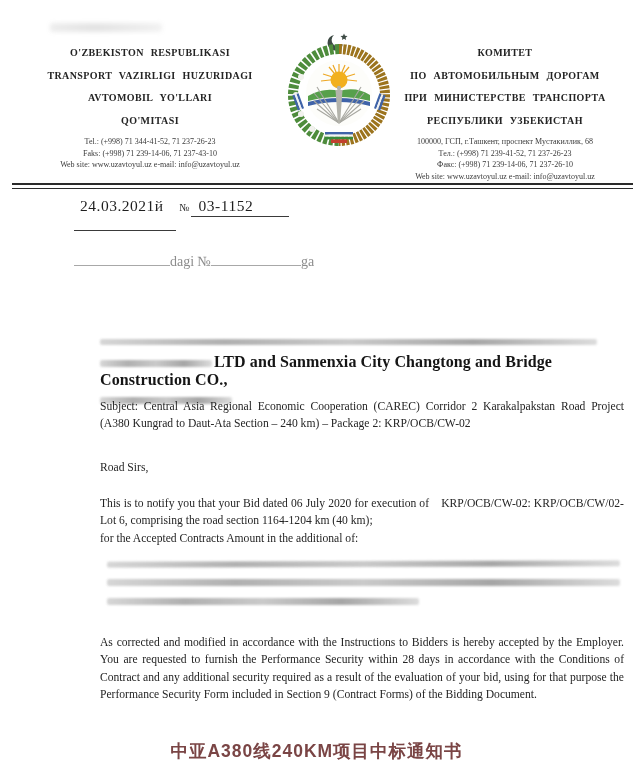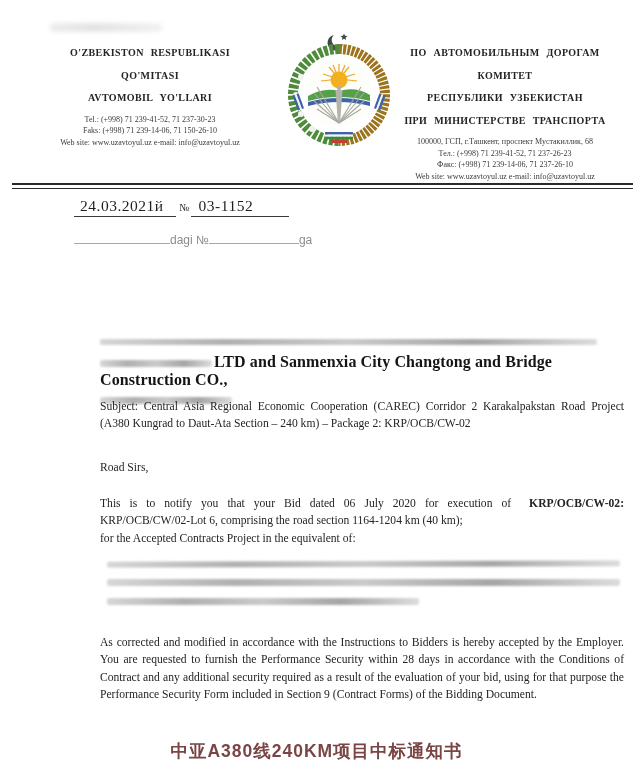--- a/index.html
+++ b/index.html
@@ -18,26 +18,26 @@
 
   .rule{position:absolute;left:0;top:183px;width:633px;height:3px;
         border-top:2.5px solid #2a2a2a;border-bottom:1.5px solid #2a2a2a;}
 
   .smudge{position:absolute;left:38px;top:23px;width:112px;height:9px;
           background:linear-gradient(90deg,#d8d8d8,#c2c2c2 40%,#e2e2e2);
           filter:blur(2px);opacity:.45;border-radius:3px;}
 
   
   .ref{position:absolute;left:62px;top:197px;font-size:15.5px;color:#1f1f1f;}
-  .ref-date{border-bottom:1.5px solid #3a3a3a;padding:0 12px 2px 6px;letter-spacing:.5px;}
+  .ref-date{border-bottom:1.5px solid #3a3a3a;padding:0 12px 16px 6px;letter-spacing:.5px;}
   .ref-sign{font-size:10.5px;margin:0 1px 0 4px;color:#2f2f2f;}
   .ref-num{border-bottom:1.5px solid #3a3a3a;padding:0 36px 2px 8px;letter-spacing:.5px;}
 
-  .form-line{position:absolute;left:62px;top:233px;font-size:12px;color:#8c8c8c;
-             font-family:Liberation Sans, sans-serif;}
+  .form-line{position:absolute;left:62px;top:254px;font-size:14px;color:#8c8c8c;
+             font-family:Liberation Serif, serif;}
   .uline{display:inline-block;border-bottom:1px solid #a8a8a8;height:9px;}
   .uline.w1{width:96px;} .uline.w2{width:90px;}
 
   
   .ltr-title{position:absolute;left:88px;top:284px;width:524px;text-align:center;
              font-weight:bold;font-size:12.5px;letter-spacing:.3px;color:#1d1d1d;}
 
   .redact{background:linear-gradient(90deg,#cdcdcd,#9d9d9d 25%,#bdbdbd 50%,#909090 75%,#d4d4d4);
           filter:blur(1.2px);border-radius:2px;opacity:.8;}
 
@@ -46,21 +46,21 @@
   .r-inline{display:inline-block;width:112px;height:7px;margin-right:2px;}
   .addressee b{font-weight:bold;color:#151515;letter-spacing:.1px;}
   .r-a3{width:132px;height:7px;margin-top:8px;}
 
   .para{font-size:11.6px;line-height:17.3px;text-align:justify;color:#242424;}
   .subject{position:absolute;left:88px;top:398px;width:524px;}
   .subject b{font-weight:normal;}
   .dear{position:absolute;left:88px;top:461px;font-size:11.6px;}
 
   .notify{position:absolute;left:88px;top:495px;width:524px;}
-  .notify b{font-weight:bold;padding-left:9px;}
+  .notify b{font-weight:normal;padding-left:9px;}
   .notify-l3{text-align:left;}
 
   .amounts{position:absolute;left:95px;top:561px;}
   .r-s1{width:513px;height:6px;margin-bottom:12px;transform:rotate(-.15deg);}
   .r-s2{width:513px;height:7px;margin-bottom:12px;}
   .r-s3{width:312px;height:7px;}
 
   .closing{position:absolute;left:88px;top:634px;width:524px;}
 
   .caption{position:absolute;left:0;top:739px;width:609px;text-align:center;
@@ -69,25 +69,26 @@
 </style>
 </head>
 <body>
 
 <div class="page">
 
   <div class="smudge"></div>
 
   <div class="hdr-col hdr-left">
     <div class="org-line">O'ZBEKISTON  RESPUBLIKASI</div>
+    <div class="org-line">TRANSPORT  VAZIRLIGI  HUZURIDAGI</div>
+    <div class="org-line">AVTOMOBIL  YO'LLARI</div>
     <div class="org-line">QO'MITASI</div>
-    <div class="org-line">AVTOMOBIL  YO'LLARI</div>
     <div class="contact">
-      <div>Tel.: (+998) 71 239-41-52, 71 237-30-23</div>
-      <div>Faks: (+998) 71 239-14-06, 71 150-26-10</div>
+      <div>Tel.: (+998) 71 344-41-52, 71 237-26-23</div>
+      <div>Faks: (+998) 71 239-14-06, 71 237-43-10</div>
       <div>Web site: www.uzavtoyul.uz  e-mail: info@uzavtoyul.uz</div>
     </div>
   </div>
 
   <div class="emblem">
     <svg viewBox="0 0 102 118" width="102" height="118">
 
       <g fill="#3d4a44">
         <path d="M46 5 a6.4 6.4 0 1 0 9 9 a7.8 7.8 0 1 1 -9 -9"></path>
         <path d="M56 3.5 l1 2.3 2.5 .2 -1.9 1.7 .5 2.4 -2.1 -1.3 -2.1 1.3 .5 -2.4 -1.9 -1.7 2.5 -.2 z"></path>
@@ -146,24 +147,24 @@
       <g transform="translate(51,102)">
         <rect x="-14" y="0" width="28" height="2.6" fill="#3f63a8"></rect>
         <rect x="-14" y="2.6" width="28" height="2.2" fill="#f4f4f2"></rect>
         <rect x="-14" y="4.8" width="28" height="2.6" fill="#3a8a3a"></rect>
         <rect x="-8" y="7.4" width="16" height="3.6" fill="#c3402e"></rect>
       </g>
     </svg>
   </div>
 
   <div class="hdr-col hdr-right">
+    <div class="org-line">КОМИТЕТ</div>
     <div class="org-line">ПО  АВТОМОБИЛЬНЫМ  ДОРОГАМ</div>
-    <div class="org-line">КОМИТЕТ</div>
+    <div class="org-line">ПРИ  МИНИСТЕРСТВЕ  ТРАНСПОРТА</div>
     <div class="org-line">РЕСПУБЛИКИ  УЗБЕКИСТАН</div>
-    <div class="org-line">ПРИ  МИНИСТЕРСТВЕ  ТРАНСПОРТА</div>
     <div class="contact">
       <div>100000, ГСП, г.Ташкент, проспект Мустакиллик, 68</div>
       <div>Тел.: (+998) 71 239-41-52, 71 237-26-23</div>
       <div>Факс: (+998) 71 239-14-06, 71 237-26-10</div>
       <div>Web site: www.uzavtoyul.uz  e-mail: info@uzavtoyul.uz</div>
     </div>
   </div>
 
   <div class="rule"></div>
 
@@ -182,21 +183,21 @@
   </div>
 
   <div class="para subject">
     <b>Subject:</b><span> Central Asia Regional Economic Cooperation (CAREC) Corridor 2 Karakalpakstan Road Project (A380 Kungrad to Daut-Ata Section – 240 km) – Package 2: KRP/OCB/CW-02</span>
   </div>
 
   <div class="dear">Road Sirs,</div>
 
   <div class="para notify">
     <div><span>This is to notify you that your Bid dated 06 July 2020 for execution of </span><b>KRP/OCB/CW-02:</b><span> KRP/OCB/CW/02-Lot 6, comprising the road section 1164-1204 km (40 km);</span></div>
-    <div class="notify-l3">for the Accepted Contracts Project in the equivalent of:</div>
+    <div class="notify-l3">for the Accepted Contracts Amount in the additional of:</div>
   </div>
 
   <div class="amounts">
     <div class="redact r-s1"></div>
     <div class="redact r-s2"></div>
     <div class="redact r-s3"></div>
   </div>
 
   <div class="para closing">As corrected and modified in accordance with the Instructions to Bidders is hereby accepted by the Employer. You are requested to furnish the Performance Security within 28 days in accordance with the Conditions of Contract and any additional security required as a result of the evaluation of your bid, using for that purpose the Performance Security Form included in Section 9 (Contract Forms) of the Bidding Document.</div>
 

